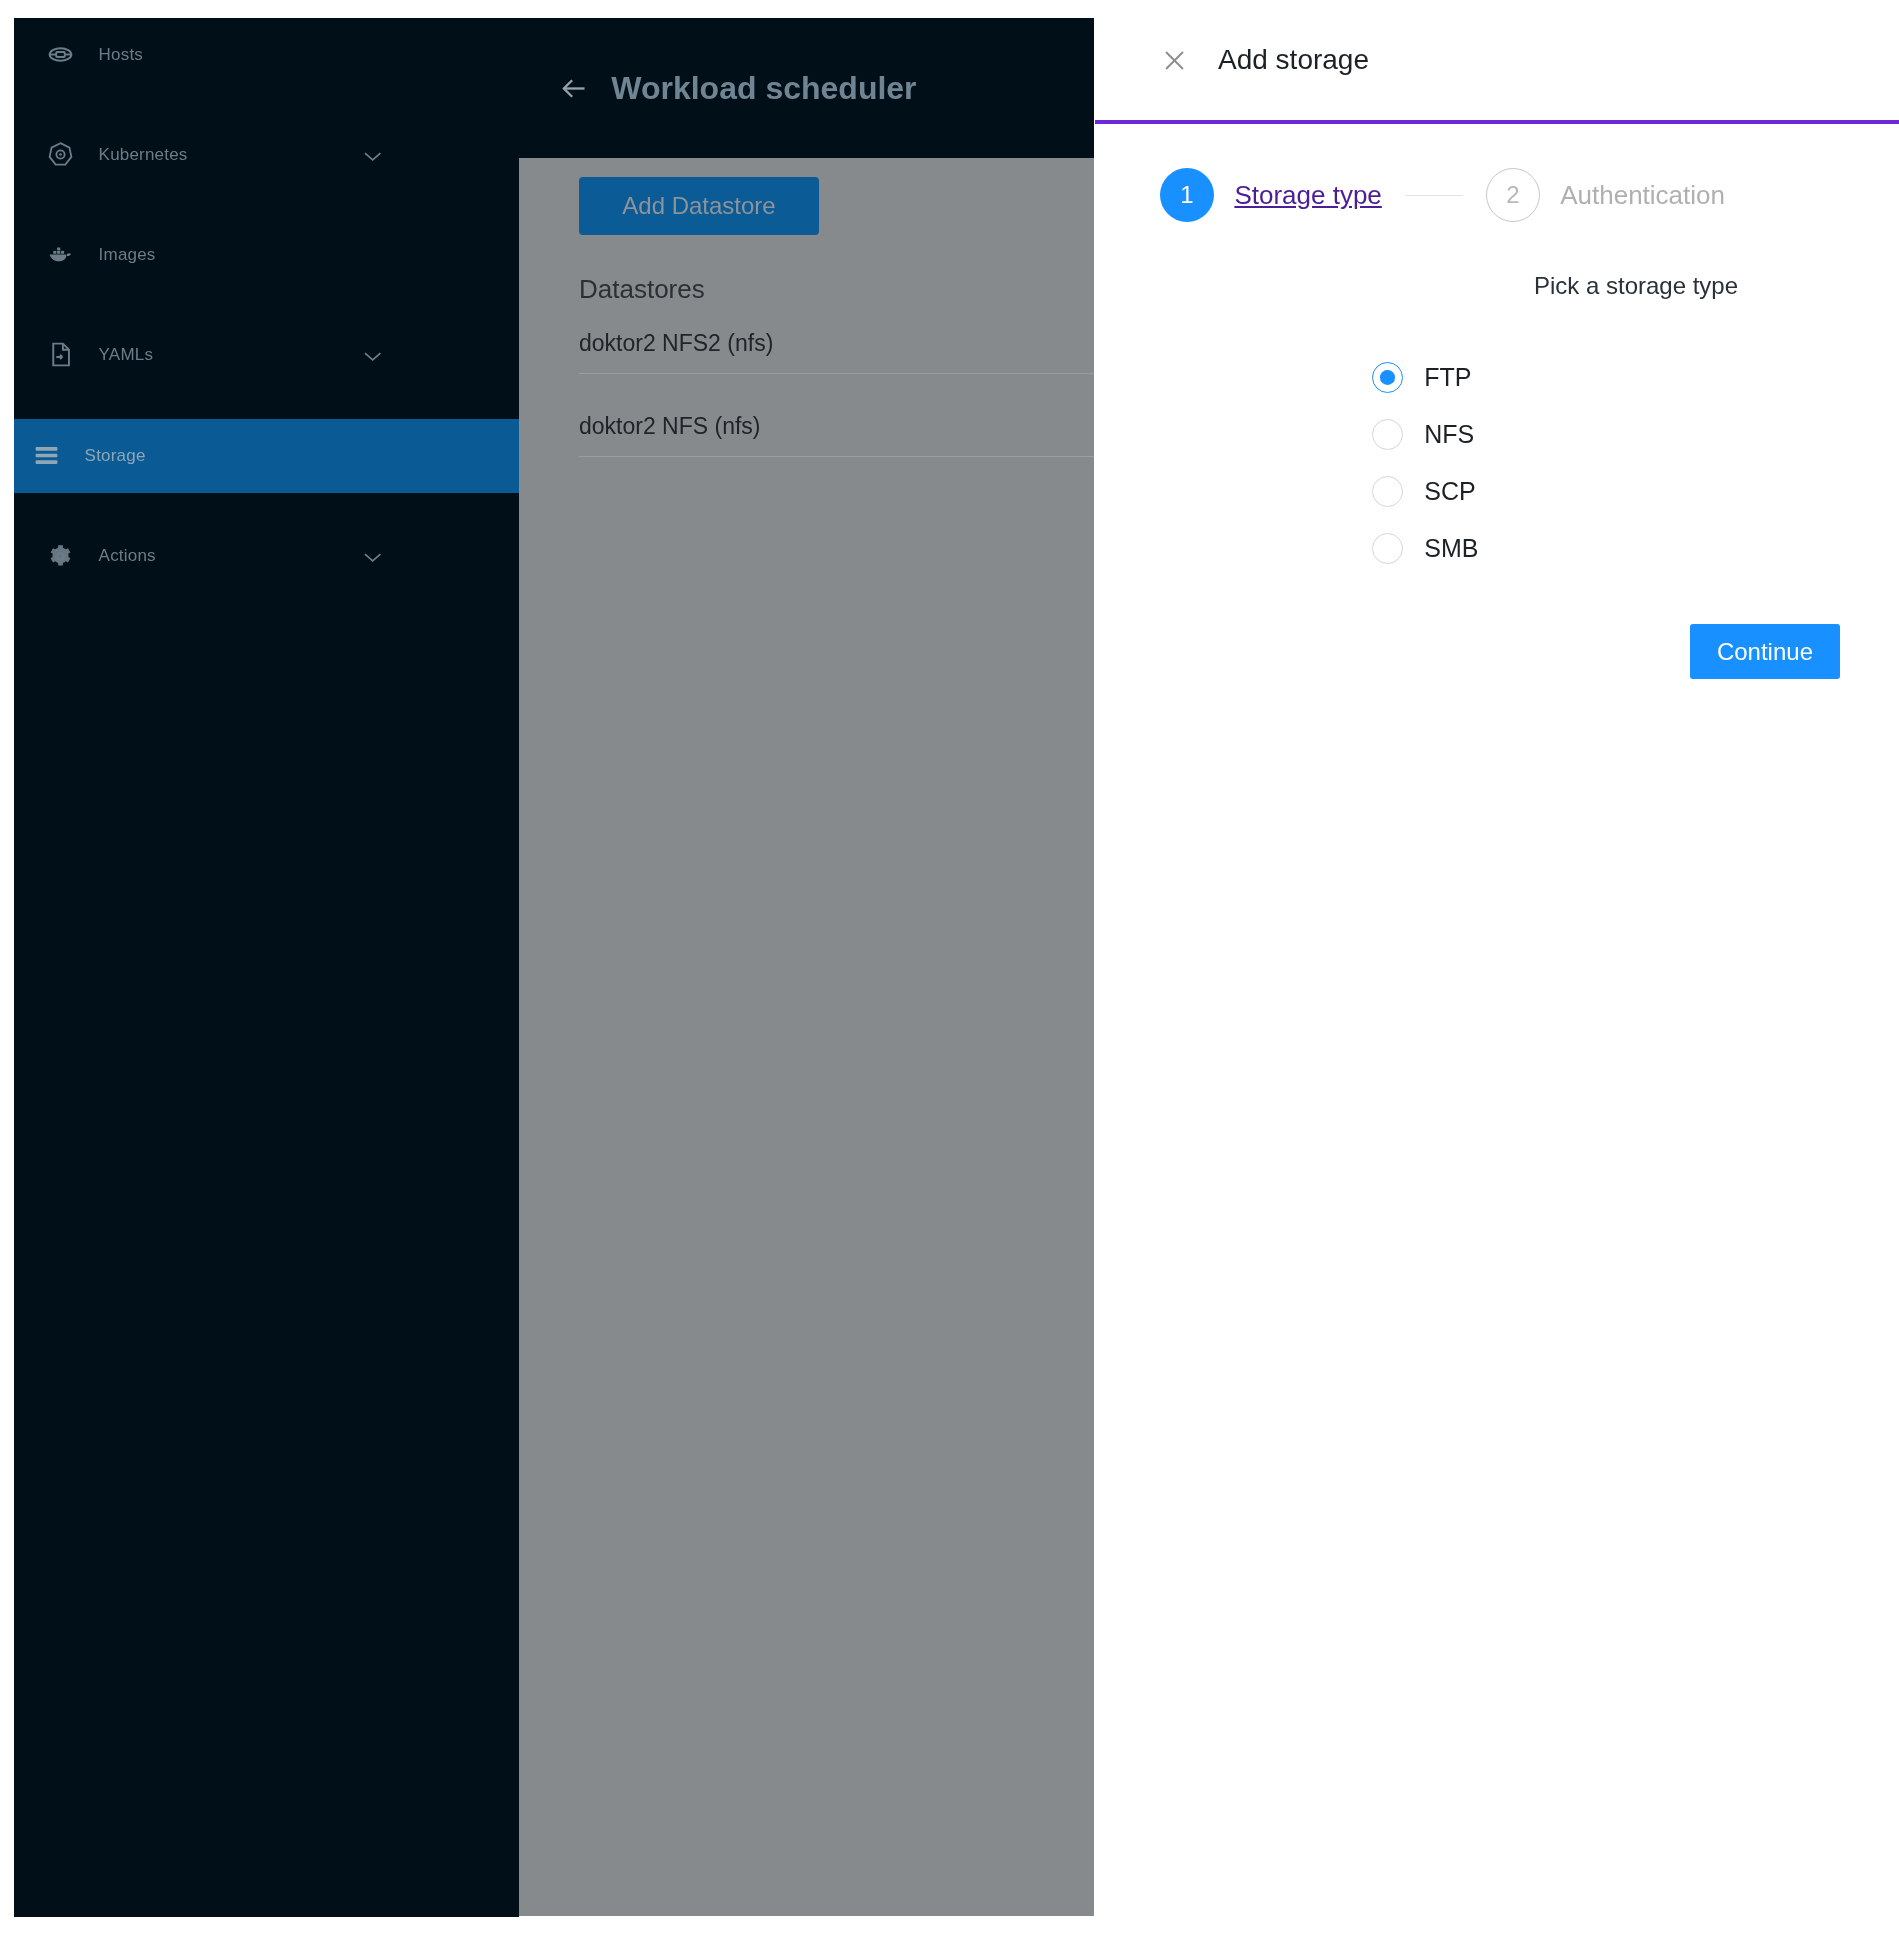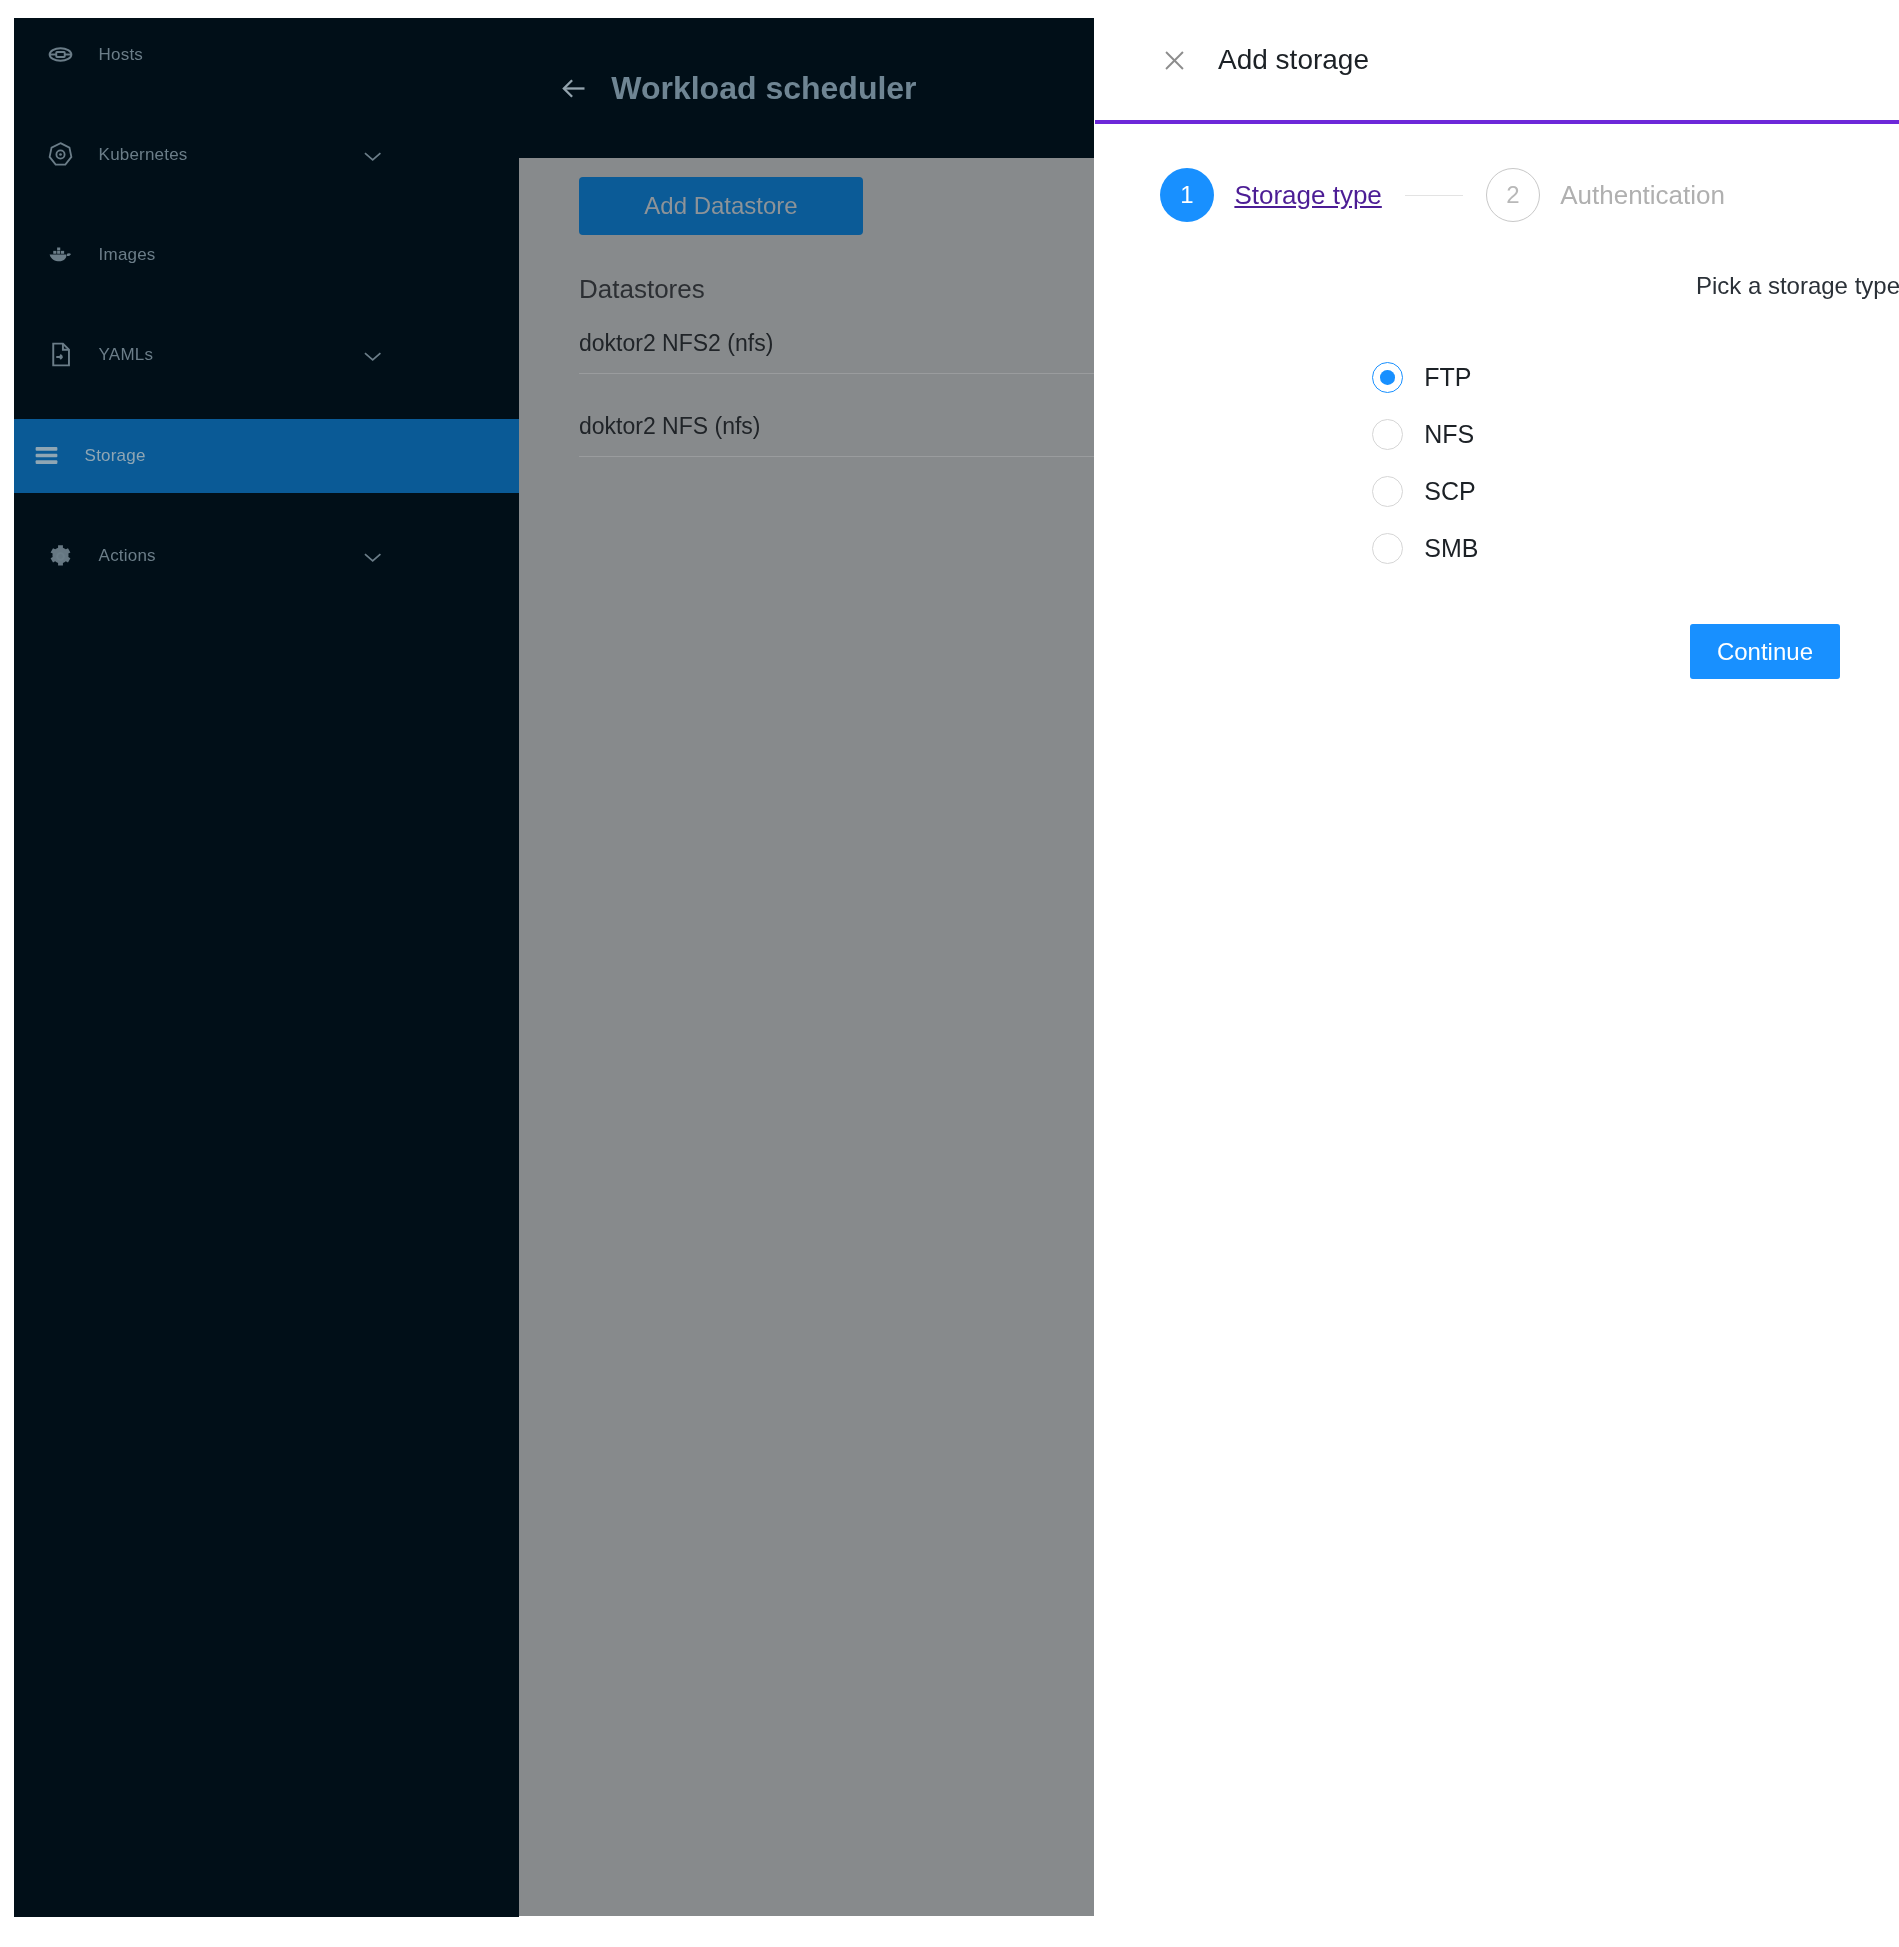--- a/index.html
+++ b/index.html
@@ -72,21 +72,21 @@
     white-space: nowrap;
   }
 
   .gray-panel {
     position: absolute; left: 519px; top: 158px;
     width: 575px; height: 1758px;
     background: #878a8c;
   }
   .add-ds-btn {
     position: absolute; left: 60px; top: 19.4px;
-    width: 284px; height: 58px;
+    width: 240px; height: 58px;
     background: #0b5b97;
     border: none; border-radius: 3.9px;
     color: #8d9398;
     font-size: 24px;
     font-family: "Liberation Sans", sans-serif;
     cursor: pointer;
   }
   .ds-heading {
     position: absolute; left: 60px; top: 116px;
     font-size: 26px; color: #2c2f33;
@@ -139,21 +139,21 @@
   .step-circle.todo { background: #fff; color: #b8b8b8; border: 1px solid #c8c8c8; }
   .step-label { font-size: 26px; margin-left: 20.4px; white-space: nowrap; }
   .step-label.active { color: #4c1d95; text-decoration: underline; }
   .step-label.inactive { color: #b0b0b0; }
   .step-line {
     width: 58px; height: 1px; background: #e3e3e3;
     margin: 0 23px;
   }
 
   .pick-label {
-    text-align: right;
+    text-align: center;
     margin-top: 50px;
     padding-left: 277px;
     font-size: 24px; color: #2b3138;
   }
 
   .radio-group {
     margin-top: 62px;
     padding-left: 277px;
   }
   .radio-row {

